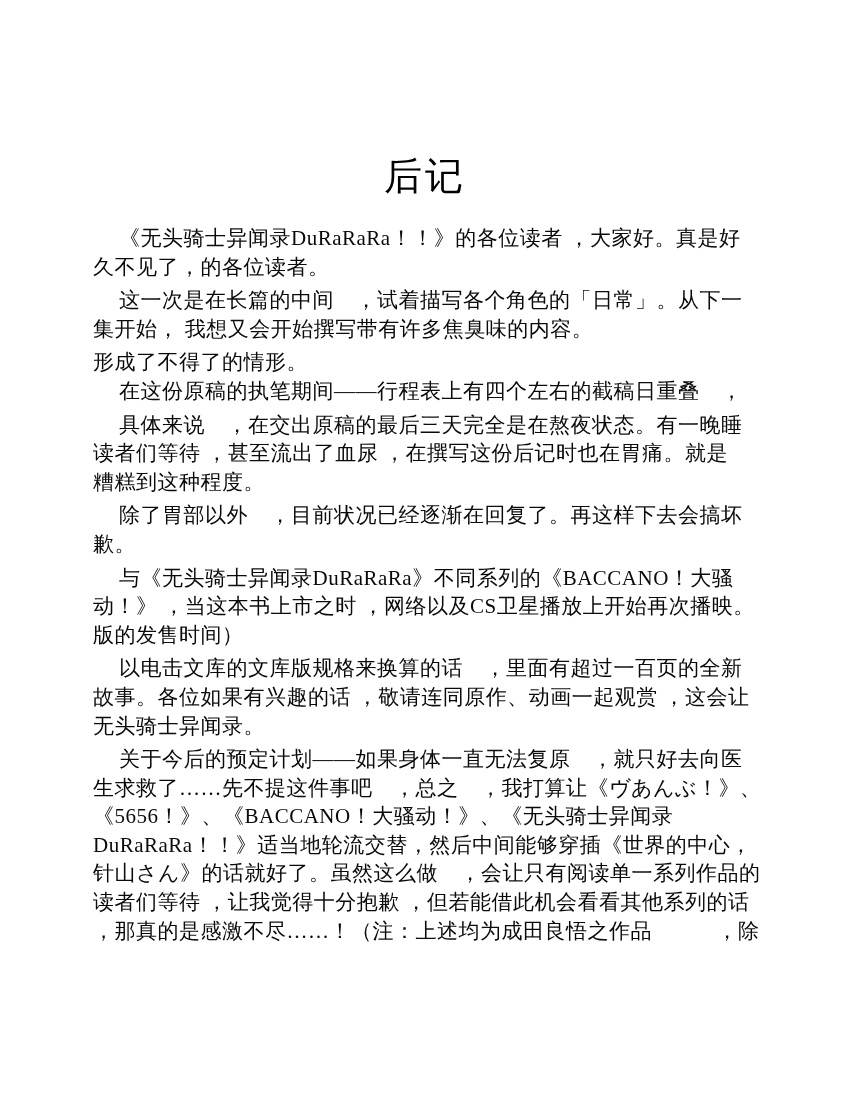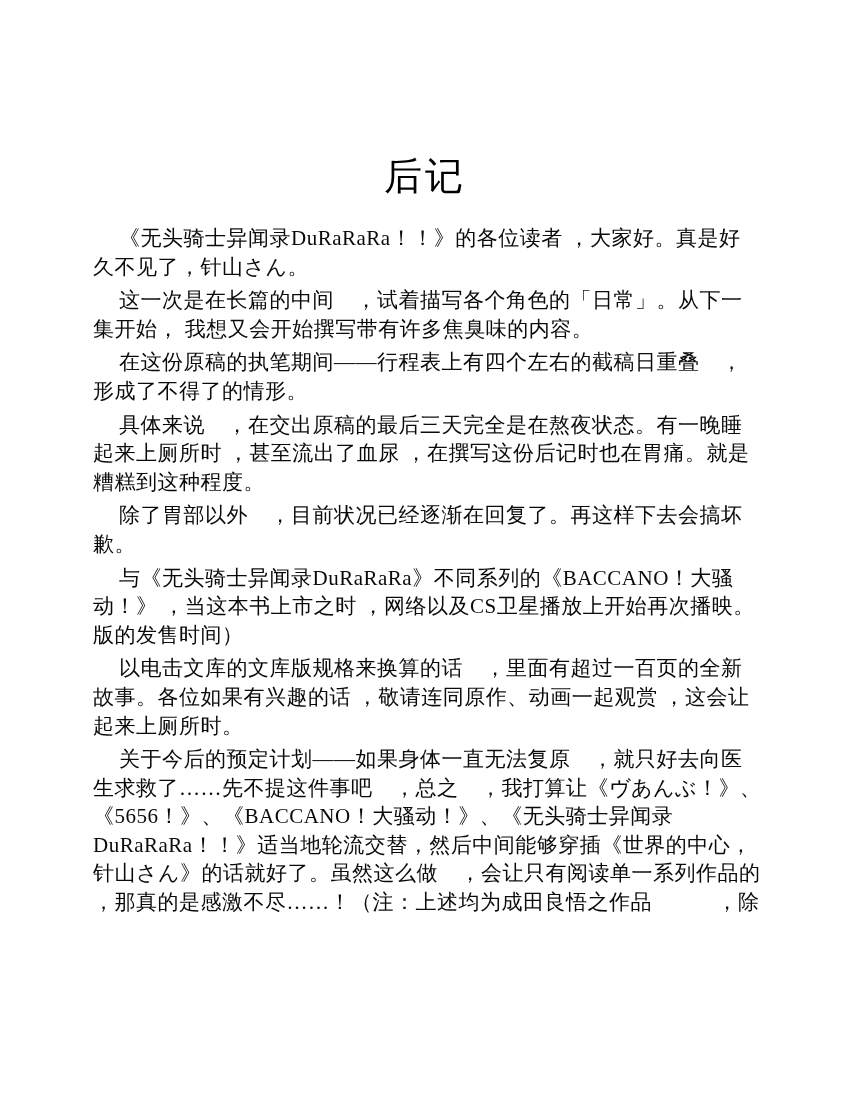--- a/index.html
+++ b/index.html
@@ -51,59 +51,60 @@
 </head>
 <body>
 
 <div class="doc-page">
   <h1 class="doc-title">后记</h1>
 
   <div class="doc-body">
 
     <div class="para">
       <div class="line first">《无头骑士异闻录DuRaRaRa！！》的各位读者 ，大家好。真是好</div>
-      <div class="line">久不见了，针山さん。</div>
+      <div class="line">久不见了，的各位读者。</div>
     </div>
 
     <div class="para">
       <div class="line first">这一次是在长篇的中间　，试着描写各个角色的「日常」。从下一</div>
       <div class="line">集开始， 我想又会开始撰写带有许多焦臭味的内容。</div>
     </div>
 
     <div class="para">
+      <div class="line">形成了不得了的情形。</div>
       <div class="line first">在这份原稿的执笔期间——行程表上有四个左右的截稿日重叠　，</div>
-      <div class="line">形成了不得了的情形。</div>
     </div>
 
     <div class="para">
       <div class="line first">具体来说　，在交出原稿的最后三天完全是在熬夜状态。有一晚睡</div>
-      <div class="line">起来上厕所时 ，甚至流出了血尿 ，在撰写这份后记时也在胃痛。就是</div>
+      <div class="line">读者们等待 ，甚至流出了血尿 ，在撰写这份后记时也在胃痛。就是</div>
       <div class="line">糟糕到这种程度。</div>
     </div>
 
     <div class="para">
       <div class="line first">除了胃部以外　，目前状况已经逐渐在回复了。再这样下去会搞坏</div>
       <div class="line">歉。</div>
     </div>
 
     <div class="para">
       <div class="line first">与《无头骑士异闻录DuRaRaRa》不同系列的《BACCANO！大骚</div>
       <div class="line">动！》 ，当这本书上市之时 ，网络以及CS卫星播放上开始再次播映。</div>
       <div class="line">版的发售时间）</div>
     </div>
 
     <div class="para">
       <div class="line first">以电击文库的文库版规格来换算的话　，里面有超过一百页的全新</div>
       <div class="line">故事。各位如果有兴趣的话 ，敬请连同原作、动画一起观赏 ，这会让</div>
-      <div class="line">起来上厕所时。</div>
+      <div class="line">无头骑士异闻录。</div>
     </div>
 
     <div class="para">
       <div class="line first">关于今后的预定计划——如果身体一直无法复原　，就只好去向医</div>
       <div class="line">生求救了……先不提这件事吧　，总之　，我打算让《ヴあんぶ！》、</div>
       <div class="line">《5656！》、《BACCANO！大骚动！》、《无头骑士异闻录</div>
       <div class="line">DuRaRaRa！！》适当地轮流交替，然后中间能够穿插《世界的中心，</div>
       <div class="line">针山さん》的话就好了。虽然这么做　，会让只有阅读单一系列作品的</div>
+      <div class="line">读者们等待 ，让我觉得十分抱歉 ，但若能借此机会看看其他系列的话</div>
       <div class="line">，那真的是感激不尽……！（注：上述均为成田良悟之作品　　　，除</div>
     </div>
 
   </div>
 </div>
 
 </body></html>

